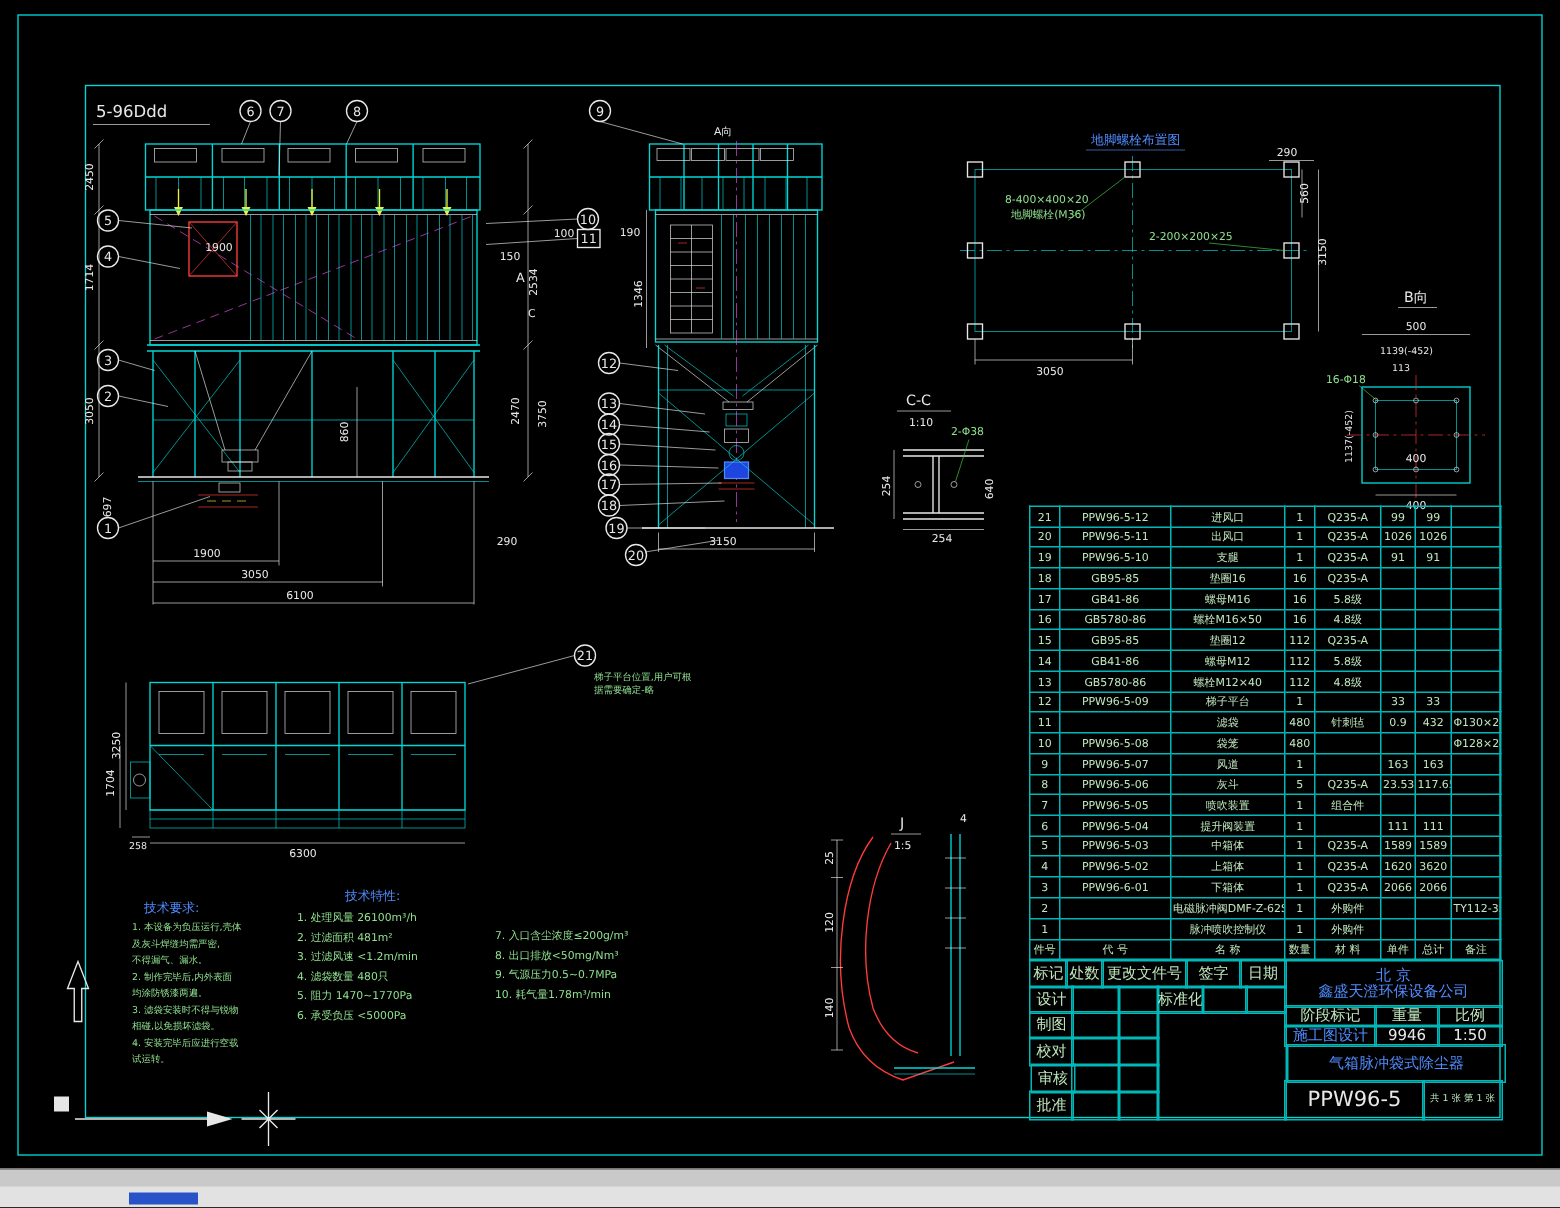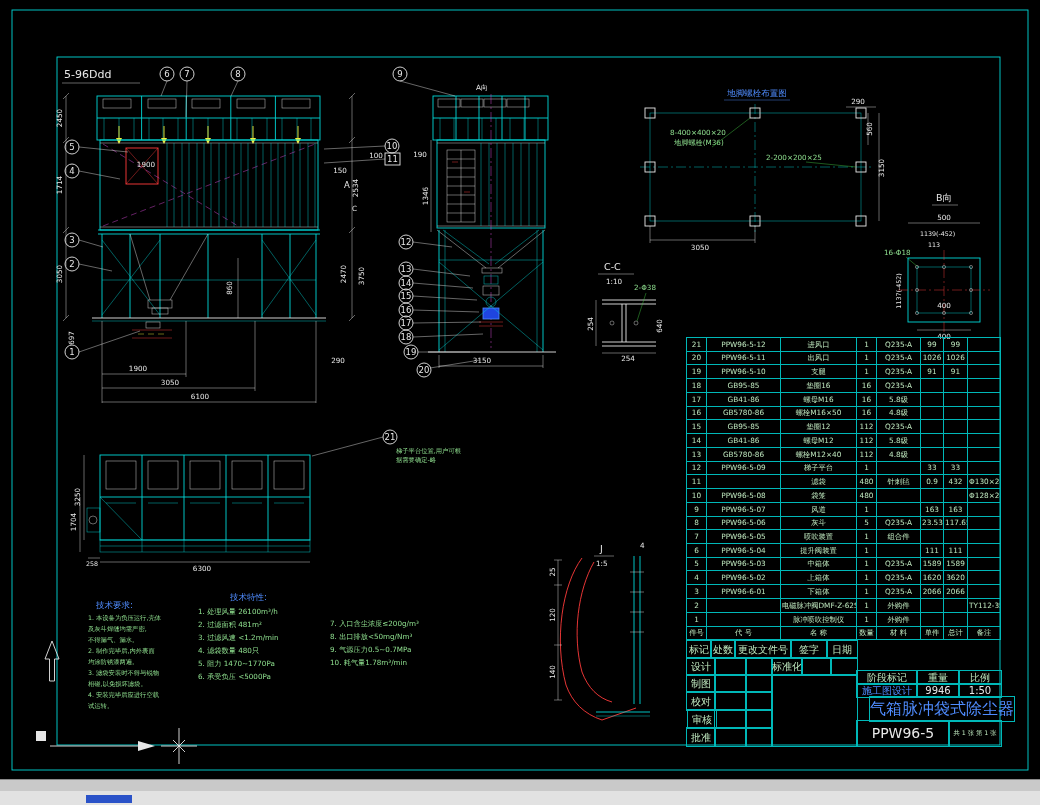--- a/index.html
+++ b/index.html
@@ -664,27 +664,31 @@
     <div class="cell" style="left:59px;top:51px;width:26px;height:18px"></div>
     <div class="cell" style="left:28px;top:69px;width:31px;height:18px"></div>
     <div class="cell" style="left:59px;top:69px;width:26px;height:18px"></div>
     <div class="cell" style="left:28px;top:87px;width:31px;height:18px"></div>
     <div class="cell" style="left:59px;top:87px;width:26px;height:18px"></div>
     <div class="cell" style="left:85px;top:17px;width:30px;height:17px">标准化</div>
     <div class="cell" style="left:115px;top:17px;width:29px;height:17px"></div>
     <div class="cell" style="left:144px;top:17px;width:26px;height:17px"></div>
     <div class="cell" style="left:85px;top:34px;width:85px;height:71px"></div>
 
+    <div class="cell blue" style="left:170px;top:0;width:144px;height:30px;flex-direction:column">
+      <div>北  京</div>
+      <div>鑫盛天澄环保设备公司</div>
+    </div>
     <div class="cell" style="left:170px;top:30px;width:60px;height:13px">阶段标记</div>
     <div class="cell" style="left:230px;top:30px;width:42px;height:13px">重量</div>
     <div class="cell" style="left:272px;top:30px;width:42px;height:13px">比例</div>
     <div class="cell blue" style="left:170px;top:43px;width:60px;height:13px">施工图设计</div>
     <div class="cell" style="left:230px;top:43px;width:42px;height:13px;color:#e8e8e8">9946</div>
     <div class="cell" style="left:272px;top:43px;width:42px;height:13px;color:#e8e8e8">1:50</div>
-    <div class="cell blue" style="left:183px;top:56px;width:144px;height:24px;font-size:16px">气箱脉冲袋式除尘器</div>
+    <div class="cell blue" style="left:172px;top:56px;width:144px;height:24px;font-size:10px">气箱脉冲袋式除尘器</div>
     <div class="cell big" style="left:170px;top:80px;width:92px;height:25px">PPW96-5</div>
     <div class="cell" style="left:262px;top:80px;width:52px;height:25px;font-size:6.3px">共 1 张 第 1 张</div>
   </div>
 
   <div id="strip1" class="strip"></div>
   <div id="strip2" class="strip"></div>
   <div id="taskbtn"></div>
 </div>
 
 </body></html>

